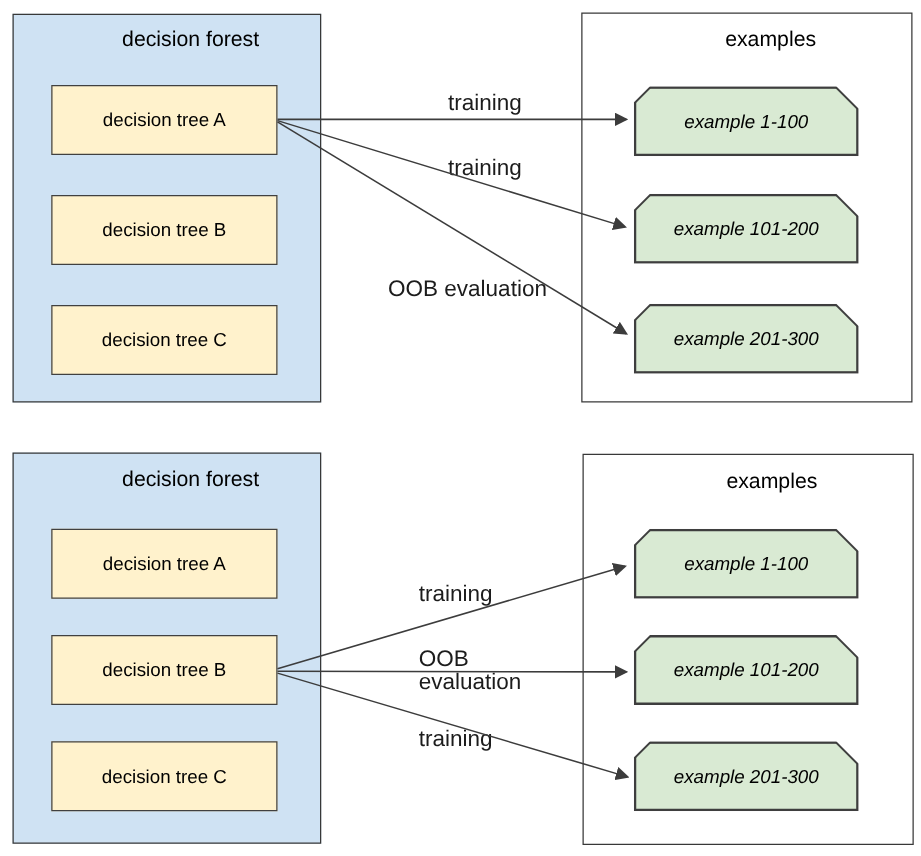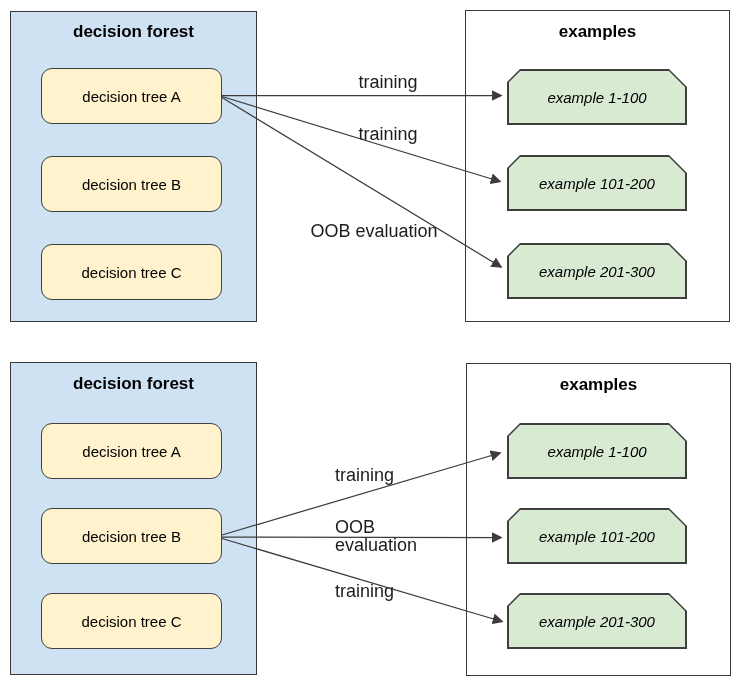--- a/index.html
+++ b/index.html
@@ -9,29 +9,29 @@
   }
   
   .cbox{position:absolute;box-sizing:border-box;border:1.6px solid #383838;}
   .forest{background:#cfe2f3;}
   .examples{background:#ffffff;}
   .p1f{left:10px;top:11px;width:247px;height:311px;}
   .p1e{left:465px;top:10px;width:265px;height:312px;}
   .p2f{left:10px;top:362px;width:247px;height:313px;}
   .p2e{left:466px;top:363px;width:265px;height:313px;}
   
-  .title{position:absolute;font-weight:bold;font-size:17px;text-align:center;line-height:19px;}
+  .title{position:absolute;font-weight:normal;font-size:17px;text-align:center;line-height:19px;padding-left:19px;}
   .p1ft{left:10px;top:22px;width:247px;}
   .p1et{left:465px;top:22px;width:265px;}
   .p2ft{left:10px;top:374px;width:247px;}
   .p2et{left:466px;top:375px;width:265px;}
   
   .tree{
     position:absolute;left:41px;width:181px;height:56px;box-sizing:border-box;
-    background:#fff2cc;border:1.6px solid #404040;border-radius:11px;
+    background:#fff2cc;border:1.6px solid #404040;border-radius:0;
     display:flex;align-items:center;justify-content:center;font-size:15px;
   }
   .p1t0{top:68px;}  .p1t1{top:156px;}  .p1t2{top:244px;}
   .p2t0{top:423px;} .p2t1{top:508px;}  .p2t2{top:593px;}
   
   .exbox{position:absolute;left:507px;width:180px;height:56px;}
   .p1g0{top:69px;}  .p1g1{top:155px;}  .p1g2{top:243px;}
   .p2g0{top:423px;} .p2g1{top:508px;}  .p2g2{top:593px;}
   .ch-o{
     position:absolute;left:0;top:0;right:0;bottom:0;background:#3e3e3e;

